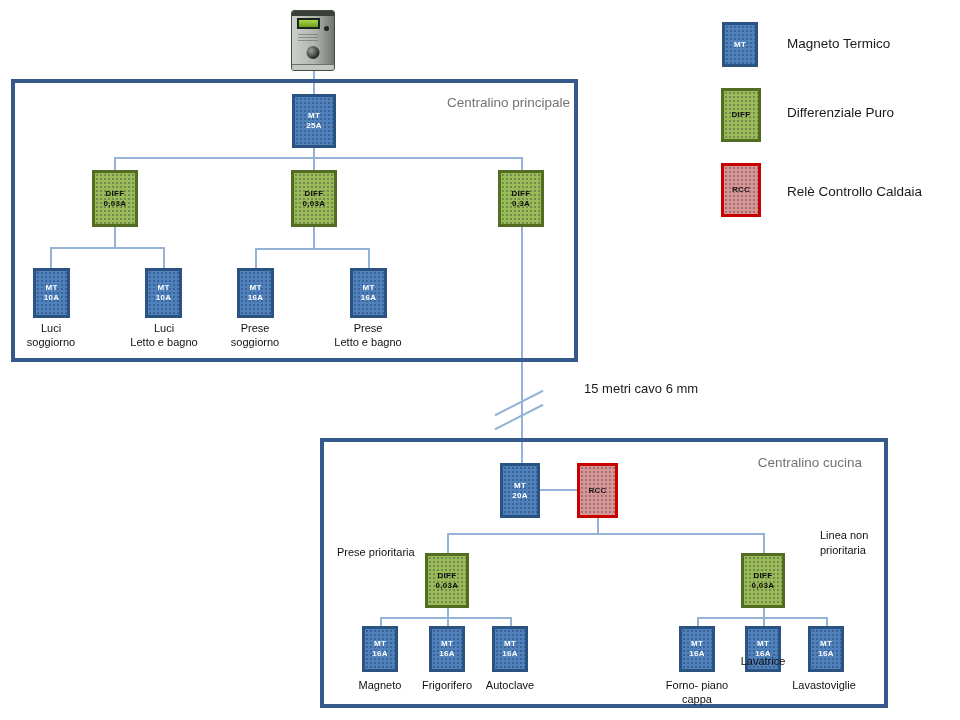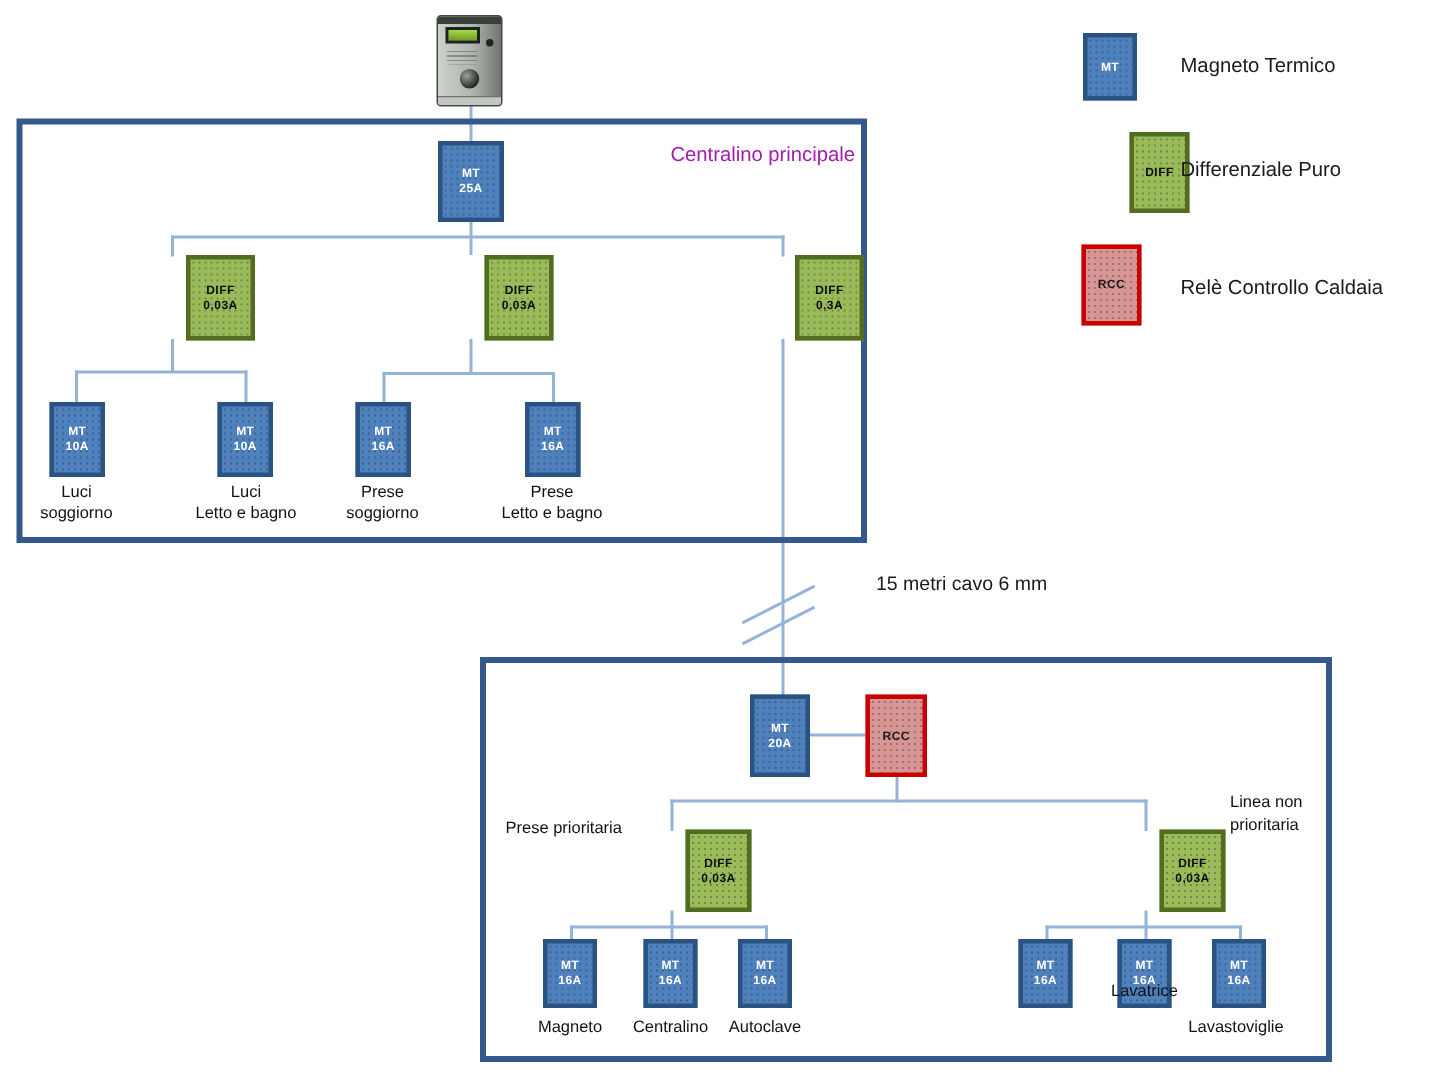--- a/index.html
+++ b/index.html
@@ -10,23 +10,23 @@
   .vline{width:2px;}
   .slash{width:54px;height:2px;transform:rotate(-27deg);}
   .panel{position:absolute;border:4px solid #35598a;box-sizing:border-box;background:transparent;}
   .device{position:absolute;box-sizing:border-box;display:flex;flex-direction:column;
           align-items:center;justify-content:center;text-align:center;font-weight:bold;
           letter-spacing:.3px;}
   .device span{display:block;}
   .dots{background-image:radial-gradient(circle, rgba(15,25,55,.30) .7px, transparent 1px);
         background-size:4px 4px;}
   .mt{background-color:#4f81bd;border:3px solid #2b5381;color:#fff;font-size:8px;line-height:10px;}
-  .diff{background-color:#9bbb59;border:3px solid #526c22;color:#0d0d0d;font-size:8px;line-height:10px;margin-left:32px;}
+  .diff{background-color:#9bbb59;border:3px solid #526c22;color:#0d0d0d;font-size:8px;line-height:10px;}
   .rcc{background-color:#d79694;border:3px solid #c80000;color:#1a1a1a;font-size:8px;line-height:10px;}
-  .title{position:absolute;font-size:13.5px;color:#a21caf;}
+  .title{position:absolute;font-size:13.5px;color:#737373;}
   .ta-r{text-align:right;}
   .lbl{position:absolute;font-size:11px;color:#111;text-align:center;line-height:14px;width:110px;}
   .lbl span{display:block;}
   .note{position:absolute;font-size:13px;color:#1a1a1a;}
   .side-lbl{position:absolute;font-size:11px;color:#111;line-height:15px;}
   .side-lbl span{display:block;}
   .legend-label{position:absolute;left:787px;font-size:13.5px;color:#1a1a1a;}
   
   .meter{position:absolute;left:291px;top:10px;width:44px;height:61px;box-sizing:border-box;
          background:linear-gradient(90deg,#cdd1cd 0%,#aeb4ae 55%,#70766f 100%);
@@ -140,20 +140,21 @@
     <span>Prese</span>
     <span>soggiorno</span>
   </div>
   <div class="lbl" style="left:313px;top:321px">
     <span>Prese</span>
     <span>Letto e bagno</span>
   </div>
 
   <div class="note" style="left:584px;top:381px">15 metri cavo 6 mm</div>
 
+  <div class="title ta-r" style="left:662px;top:455px;width:200px">Centralino cucina</div>
 
   <div class="device mt dots" style="left:500px;top:463px;width:40px;height:55px">
     <span>MT</span>
     <span>20A</span>
   </div>
   <div class="device rcc dots" style="left:577px;top:463px;width:41px;height:55px">
     <span>RCC</span>
   </div>
 
   <div class="side-lbl" style="left:337px;top:545px">Prese prioritaria</div>
@@ -194,27 +195,31 @@
   <div class="device mt dots" style="left:808px;top:626px;width:36px;height:46px">
     <span>MT</span>
     <span>16A</span>
   </div>
 
   <div class="lbl" style="left:325px;top:678px">
     <span>Magneto</span>
     <span></span>
   </div>
   <div class="lbl" style="left:392px;top:678px">
-    <span>Centralino</span>
+    <span>Frigorifero</span>
     <span></span>
   </div>
   <div class="lbl" style="left:455px;top:678px">
     <span>Autoclave</span>
     <span></span>
   </div>
+  <div class="lbl" style="left:642px;top:678px">
+    <span>Forno- piano</span>
+    <span>cappa</span>
+  </div>
   <div class="lbl" style="left:708px;top:654px">
     <span>Lavatrice</span>
     <span></span>
   </div>
   <div class="lbl" style="left:769px;top:678px">
     <span>Lavastoviglie</span>
     <span></span>
   </div>
 
   <div class="device mt dots" style="left:722px;top:22px;width:36px;height:45px">

